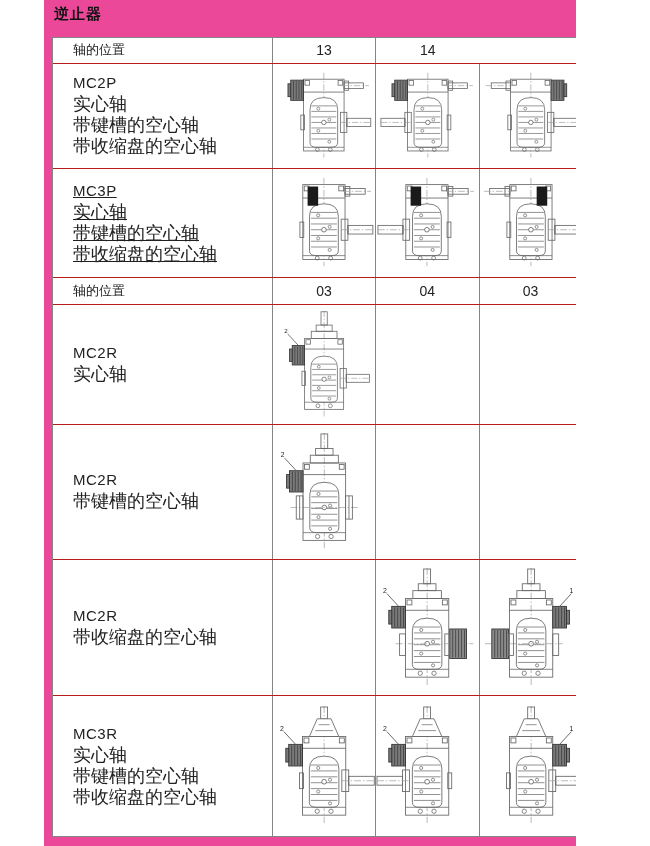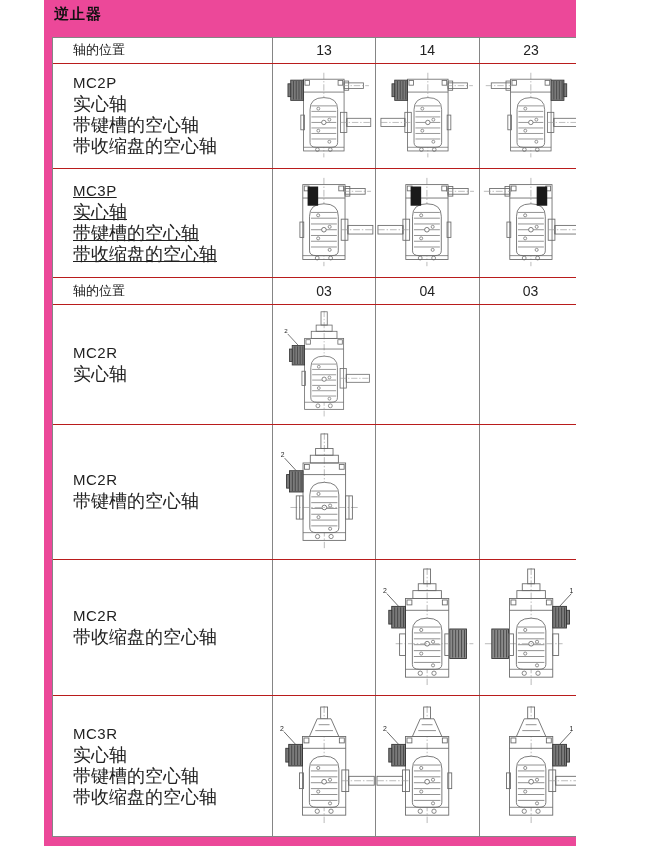--- a/index.html
+++ b/index.html
@@ -29,23 +29,20 @@
   <div class="cfg-table" id="cfg-table">
       <div class="t-row" style="height: 26px;">
         <div class="cell label-cell">
           <span class="header-label">轴的位置</span>
         </div>
         <div class="cell">
           <span class="pos-num">13</span>
         </div>
         <div class="cell">
           <span class="pos-num">14</span>
-        </div>
-        <div class="cell">
-          <span class="pos-num">23</span>
         </div>
       </div>
       <div class="t-row" style="height: 105px;">
         <div class="cell label-cell">
           <div class="model-block">
             <div class="model-name">MC2P</div>
             <div class="model-desc">实心轴</div>
             <div class="model-desc">带键槽的空心轴</div>
             <div class="model-desc">带收缩盘的空心轴</div>
           </div>

